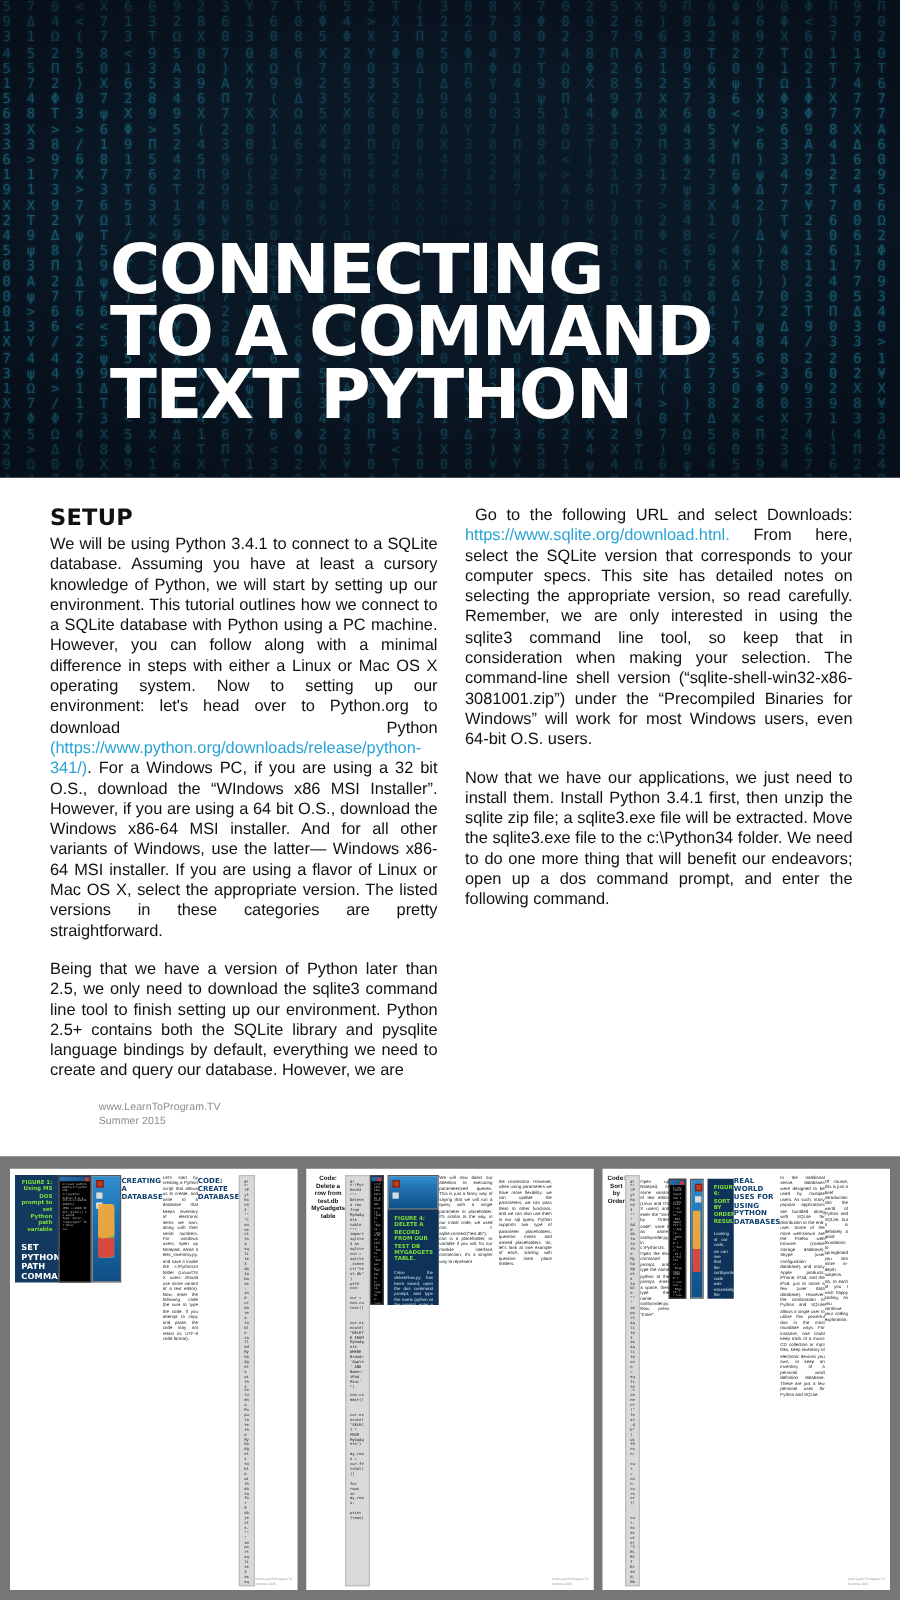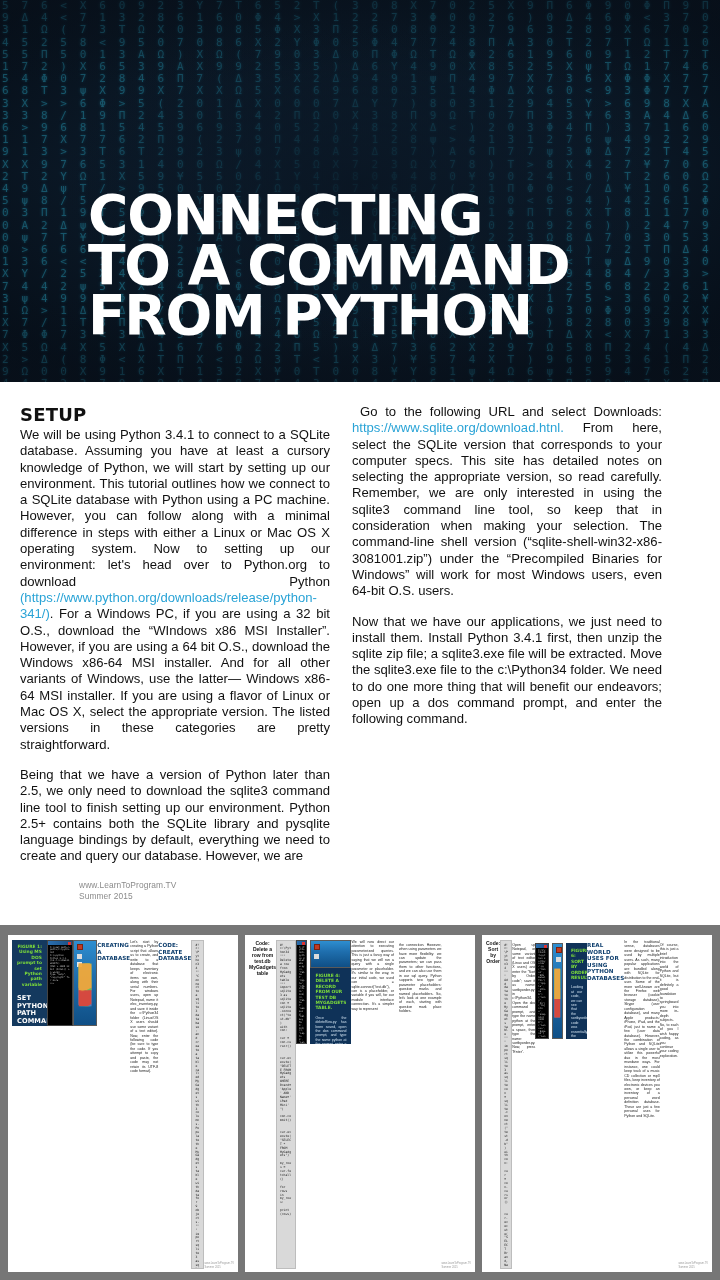--- a/index.html
+++ b/index.html
@@ -55,21 +55,21 @@
     font-size: 55px;
     line-height: 50px;
     letter-spacing: -1.2px;
   }
   #hero-title .ln { display: block; white-space: nowrap; }
 
   
   #article {
     position: absolute;
     left: 0; top: 382px; width: 720px; height: 543px;
-    padding: 22px 30px 0 20px;
+    padding: 22px 30px 0 40px;
   }
   .cols { display: flex; gap: 22px; }
   .col { width: 310px; }
   .sec-head {
     font-family: "DejaVu Sans", sans-serif;
     font-weight: 700;
     font-size: 18px;
     letter-spacing: .2px;
     color: #111;
     margin-bottom: 2px;
@@ -287,21 +287,21 @@
 X 5 Ω 4 X 5 X Δ 1 6 7 6 Φ 2 2 Π 5 ) 9 Δ 7 3 6 2 X 2 9 7 Ω 5 8 Π 2 4 ( 4 Δ 6 4 1 X T Δ 7 / Φ Φ 2 3 &lt; 3 &gt; 
 2 &gt; Δ ( 8 Φ &lt; X T Π X &lt; Ω Ω 3 T &lt; 1 X 3 ) ¥ 5 7 4 X T ) 9 6 0 5 3 6 1 Π 2 Π 2 Π 0 8 Φ Ω 9 9 1 Ω 9 Δ T ψ 
 9 Ω 0 0 X 9 1 6 X T 1 3 2 X ¥ 0 T 0 0 8 ¥ Y 8 1 ψ 4 Ω 6 ψ 4 5 9 4 7 6 2 4 5 1 3 3 2 6 1 X 1 2 4 0 Δ 7 3 
 4 4 7 2 3 7 0 Δ 9 0 4 5 8 7 5 4 3 A Δ 4 6 0 6 3 1 X ψ 5 7 Π 9 9 ψ 7 X 7 Π X 6 2 Δ 9 4 0 9 1 6 2 0 6 2 Φ 
 4 8 1 &gt; X 9 1 9 1 X 4 Π 4 3 6 6 ( X 3 3 1 Φ ) 7 ψ 5 1 7 7 ¥ 2 1 7 7 ¥ 1 8 4 Π Ω ( 3 2 0 8 8 9 T Y 8 2 8 
 </div>
     <div id="hero-vignette"></div>
     <h1 id="hero-title">
       <span class="ln">CONNECTING</span>
       <span class="ln">TO A COMMAND</span>
-      <span class="ln">FROM PYTHON</span>
+      <span class="ln">TEXT PYTHON</span>
     </h1>
   </div>
 
   <div id="article">
     <div class="cols">
       <div class="col">
         <div class="sec-head">SETUP</div>
         <div id="left-paras">
             <div class="ptext"><span>We will be using Python 3.4.1 to connect to a SQLite database. Assuming you have at least a cursory knowledge of Python, we will start by setting up our environment. This tutorial outlines how we connect to a SQLite database with Python using a PC machine. However, you can follow along with a minimal difference in steps with either a Linux or Mac OS X operating system. Now to setting up our environment: let's head over to Python.org to download Python </span><span class="lnk">(https://www.python.org/downloads/release/python-341/)</span><span>. For a Windows PC, if you are using a 32 bit O.S., download the “WIndows x86 MSI Installer”. However, if you are using a 64 bit O.S., download the Windows x86-64 MSI installer. And for all other variants of Windows, use the latter— Windows x86-64 MSI installer. If you are using a flavor of Linux or Mac OS X, select the appropriate version. The listed versions in these categories are pretty straightforward.</span></div>
             <div class="ptext"><span>Being that we have a version of Python later than 2.5, we only need to download the sqlite3 command line tool to finish setting up our environment. Python 2.5+ contains both the SQLite library and pysqlite language bindings by default, everything we need to create and query our database. However, we are</span></div>

